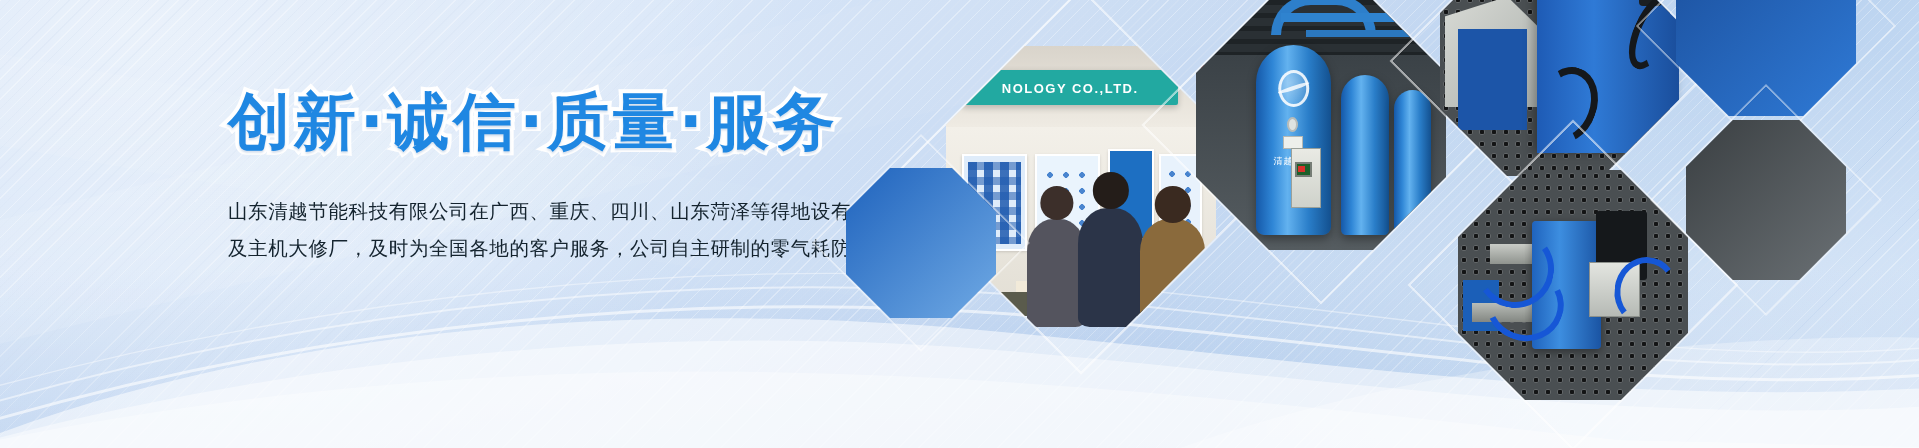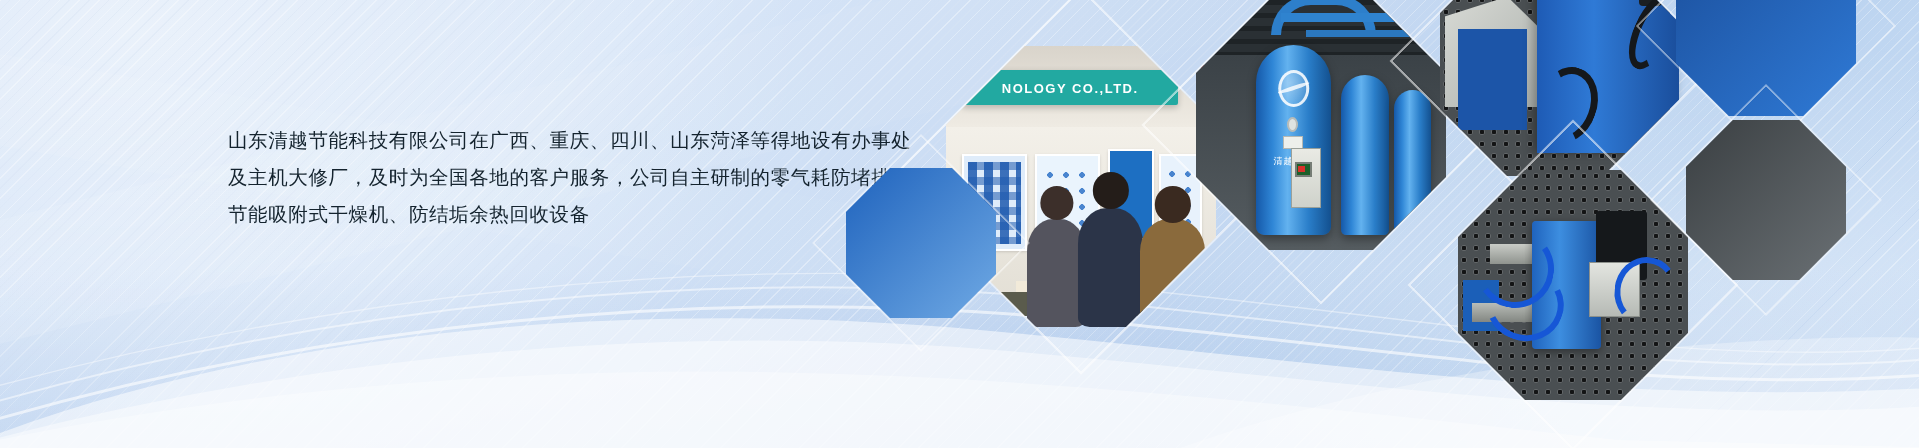--- a/index.html
+++ b/index.html
@@ -272,24 +272,24 @@
     <path d="M-40,448 C260,330 620,298 980,330 C1300,358 1620,410 1960,386 L1960,448 Z" fill="#ffffff" opacity="0.55"></path>
     <path d="M-40,448 C300,356 660,320 1020,352 C1340,380 1660,428 1960,404 L1960,448 Z" fill="#ffffff" opacity="0.45"></path>
     <path d="M-40,430 C320,322 700,286 1060,318 C1380,346 1680,400 1960,372" fill="none" stroke="#ffffff" stroke-width="3" opacity="0.6"></path>
     <path d="M-40,412 C340,300 720,266 1080,300 C1400,330 1700,386 1960,356" fill="none" stroke="#ffffff" stroke-width="2" opacity="0.5"></path>
     <path d="M-40,396 C360,286 740,252 1100,286 C1420,316 1720,374 1960,344" fill="none" stroke="#ffffff" stroke-width="1.4" opacity="0.42"></path>
     <path d="M-40,448 C200,396 470,368 760,372 C1040,376 1320,408 1620,440 L1960,448 L-40,448 Z" fill="#ffffff" opacity="0.35"></path>
     <path d="M1180,448 C1340,392 1520,356 1740,342 C1840,336 1920,336 1960,340 L1960,448 Z" fill="#ffffff" opacity="0.3"></path>
   </svg>
 
   <div class="copy">
+    <div class="headline">创新·诚信·质量·服务</div>
     <div class="subcopy">
       <span class="ln">山东清越节能科技有限公司在广西、重庆、四川、山东菏泽等得地设有办事处</span>
       <span class="ln">及主机大修厂，及时为全国各地的客户服务，公司自主研制的零气耗防堵排水器、</span>
-      <span class="ln">节能吸附式干燥机、防结垢余热回收设备</span>
     </div>
   </div>
 
   <div class="collage">
 
     <div class="dia" style="left:66px; top:176px; width:270px; height:270px;">
       <div class="inner ph-booth">
         <div class="booth-ceil"></div>
         <div class="booth-banner">
           <div class="bt">NOLOGY CO.,LTD.</div>

